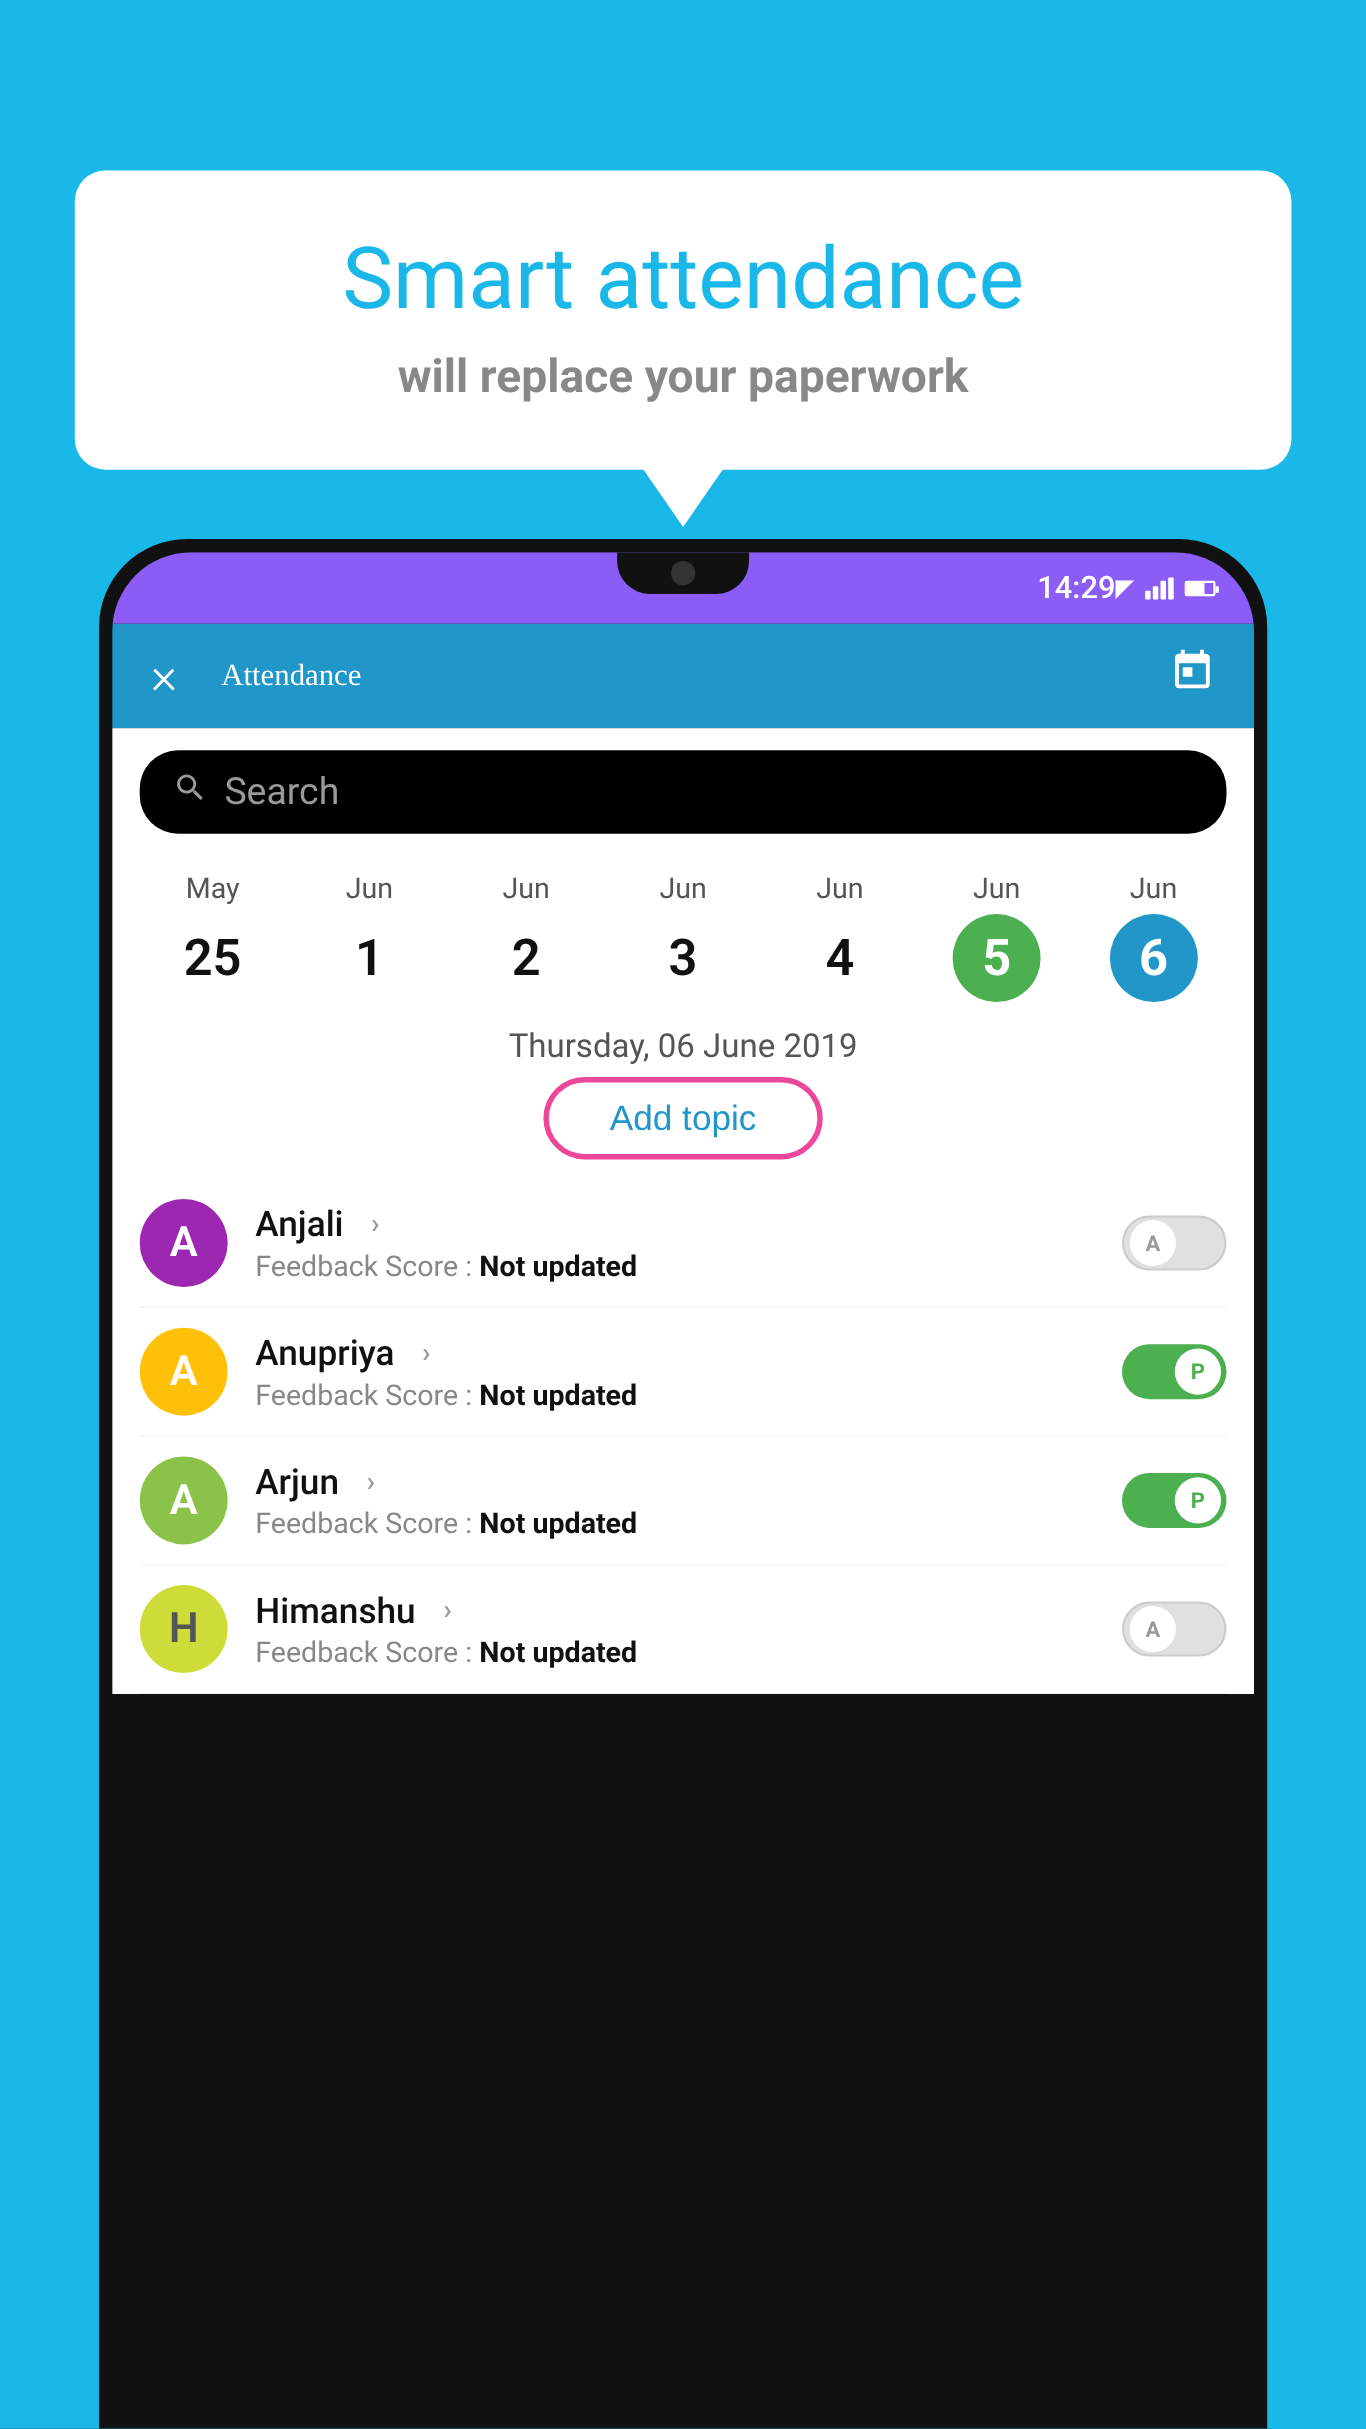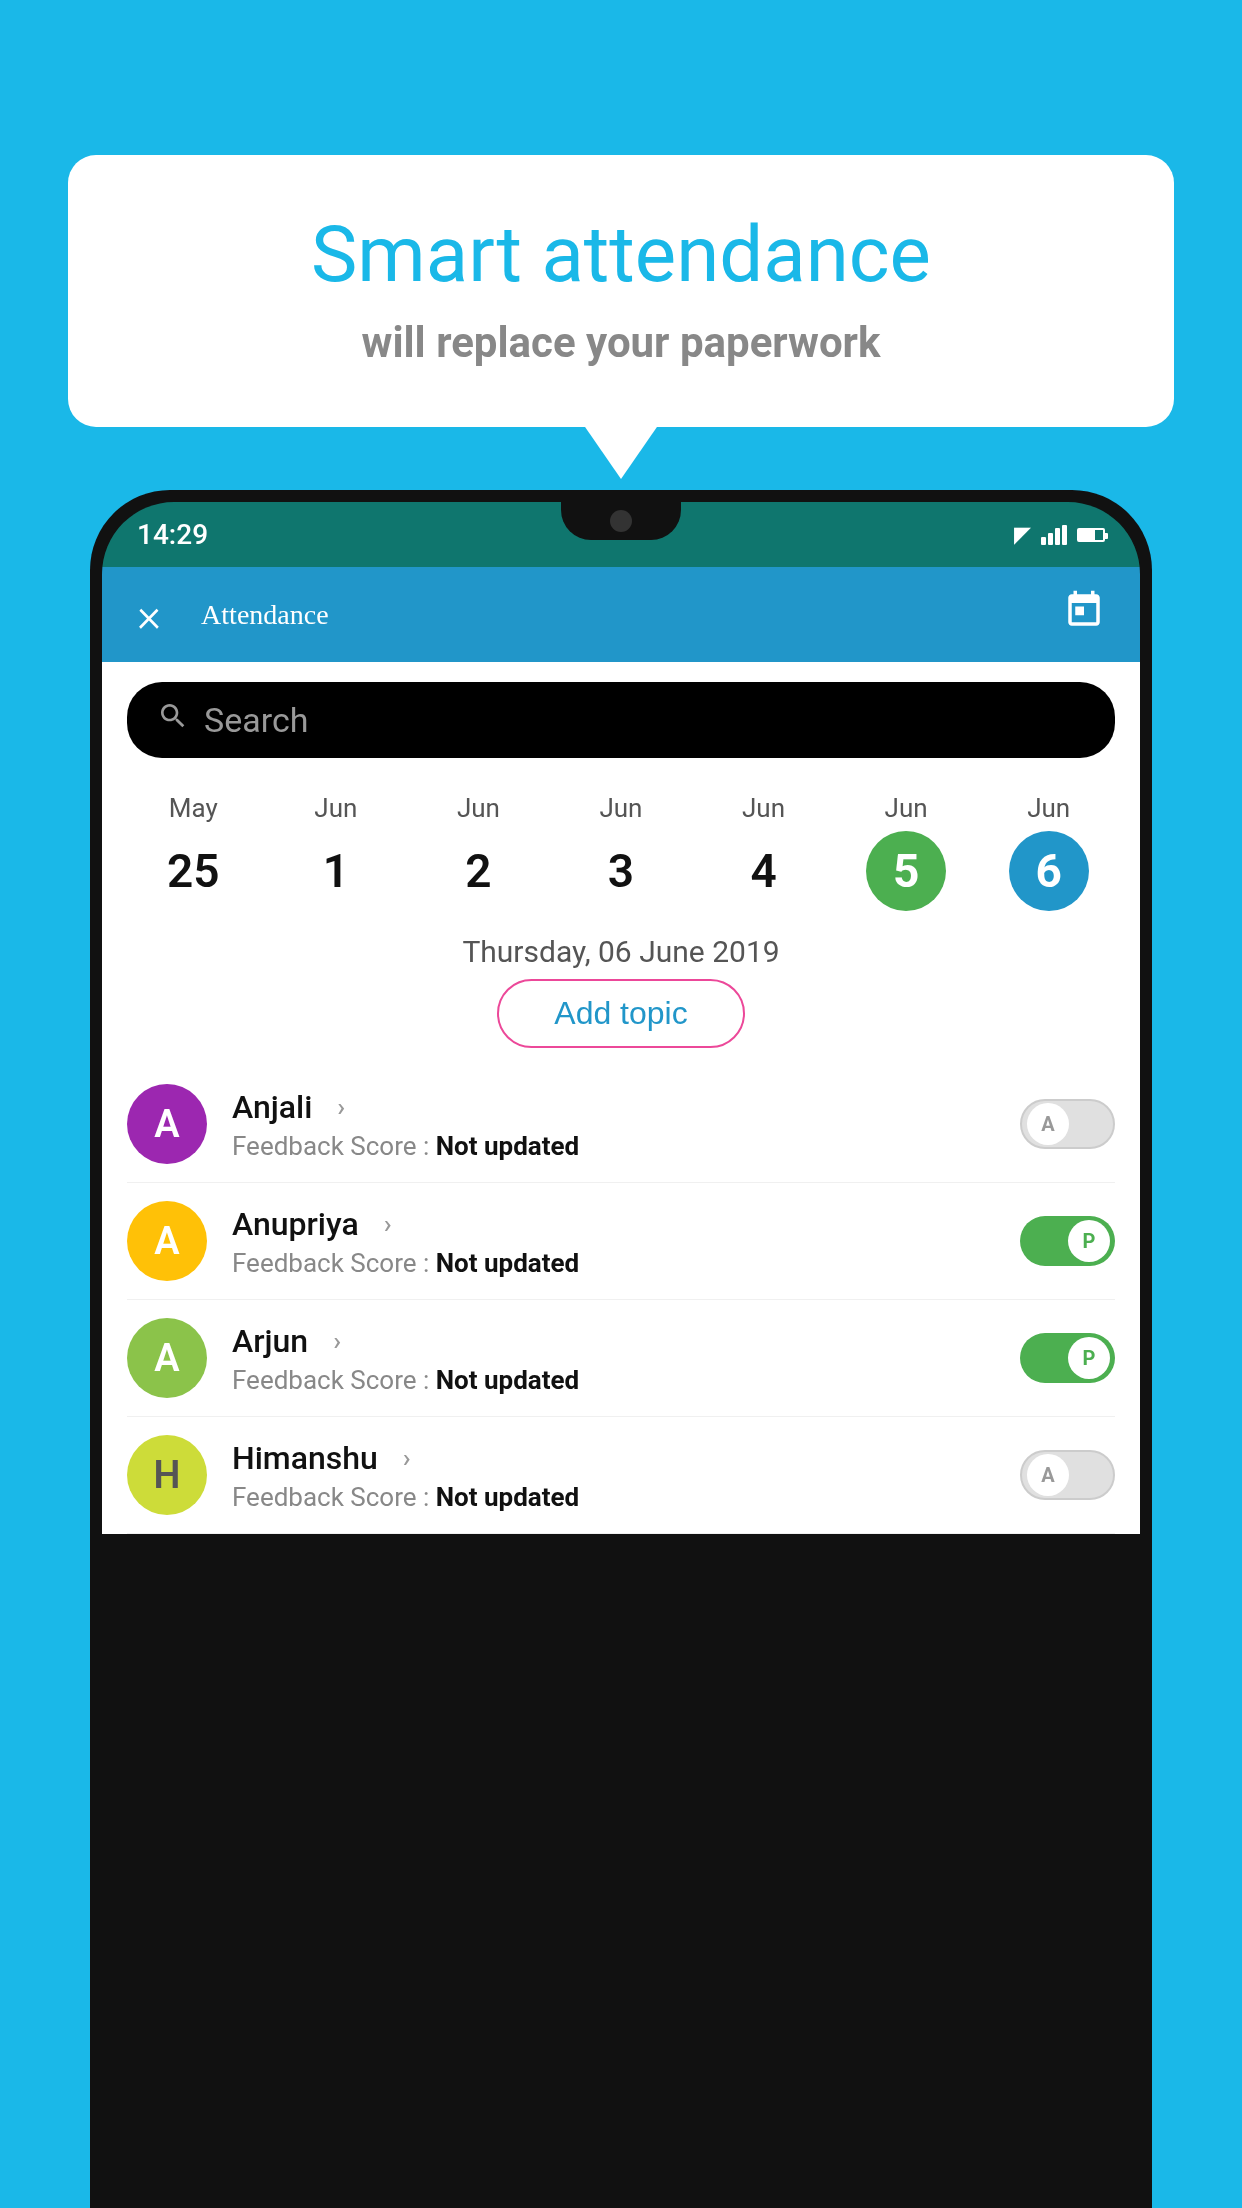--- a/index.html
+++ b/index.html
@@ -71,25 +71,25 @@
     .phone-inner {
       background: #111111;
       border-radius: 72px 72px 0 0;
       overflow: hidden;
       height: 100%;
       position: relative;
     }
 
     
     .status-bar {
-      background: #0f766e;
+      background: #8b5cf6;
       height: 65px;
       display: flex;
       align-items: center;
-      justify-content: space-between;
+      justify-content: flex-end;
       padding: 0 35px;
       position: relative;
     }
 
     .status-bar-time {
       color: white;
       font-size: 28px;
       font-weight: 500;
     }
 
@@ -235,21 +235,21 @@
       text-align: center;
       font-size: 30px;
       color: #555555;
       margin: 18px 0 10px;
     }
 
     
     .add-topic-btn {
       display: block;
       margin: 0 auto 18px;
-      border: 2px solid #ec4899;
+      border: 5px solid #ec4899;
       border-radius: 50px;
       padding: 14px 55px;
       background: white;
       color: #2196c9;
       font-size: 32px;
       cursor: pointer;
       width: auto;
       max-width: 300px;
       text-align: center;
     }

